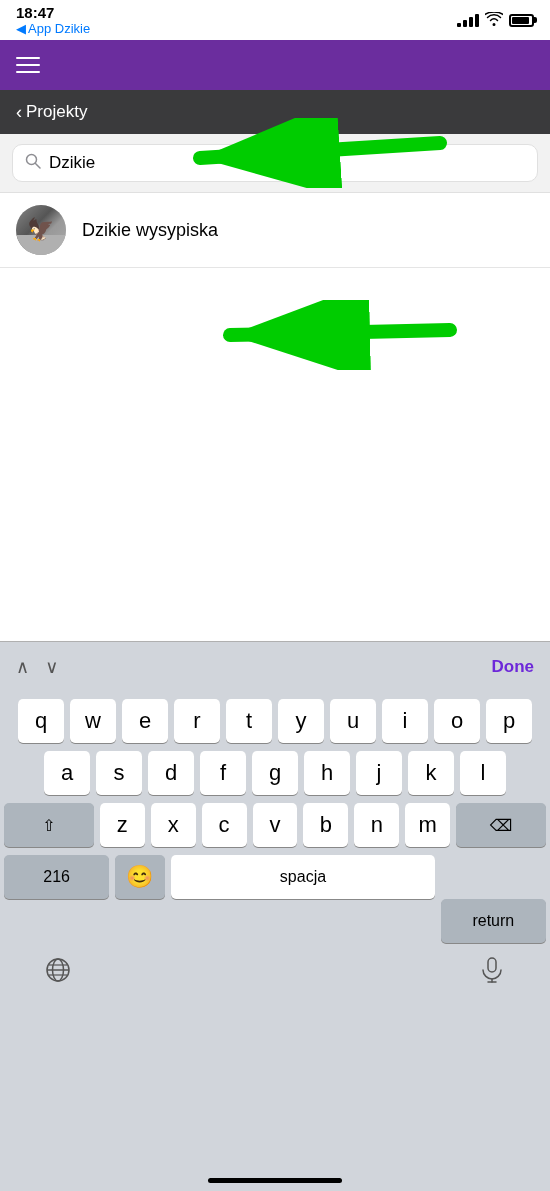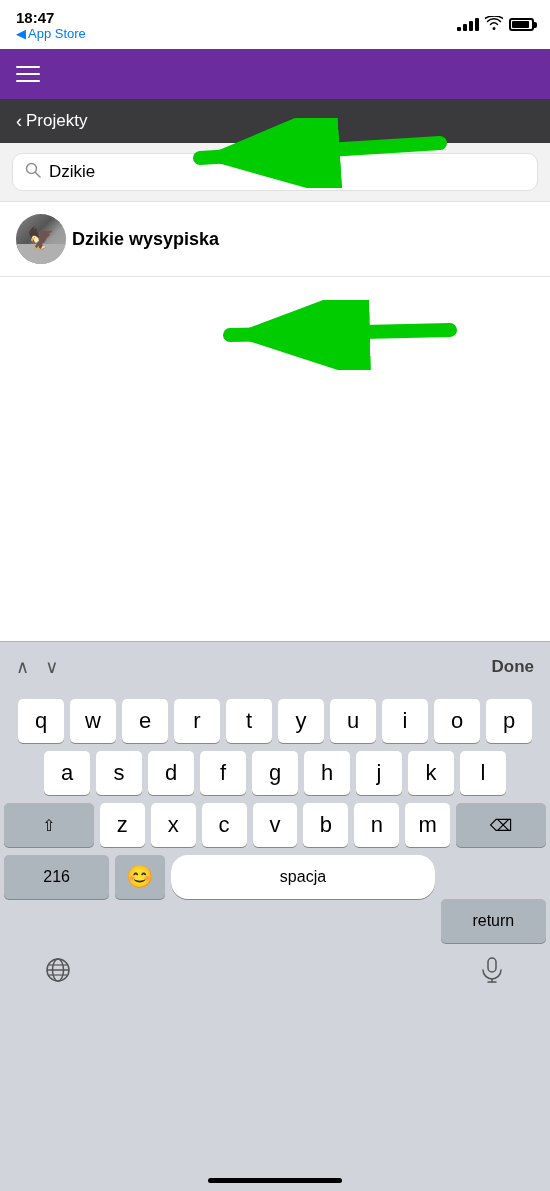--- a/index.html
+++ b/index.html
@@ -8,21 +8,21 @@
       width: 550px;
       height: 1191px;
       font-family: -apple-system, 'Helvetica Neue', Arial, sans-serif;
       background: #fff;
       overflow: hidden;
       position: relative;
     }
 
     
     .status-bar {
-      height: 49px;
+      height: 40px;
       background: #fff;
       display: flex;
       align-items: center;
       justify-content: space-between;
       padding: 12px 16px;
     }
     .status-left {
       display: flex;
       flex-direction: column;
       align-items: flex-start;
@@ -162,24 +162,23 @@
     }
 
     
     .results-list {
       background: #fff;
     }
     .result-item {
       display: flex;
       align-items: center;
       padding: 12px 16px;
-      gap: 6px;
+      gap: 16px;
       border-bottom: 1px solid #e5e5e5;
       cursor: pointer;
-      font-weight: bold;
     }
     .result-avatar {
       width: 50px;
       height: 50px;
       border-radius: 50%;
       overflow: hidden;
       flex-shrink: 0;
       background: #c8c8c8;
     }
     .avatar-img-placeholder {
@@ -233,21 +232,21 @@
       align-items: center;
     }
     .kb-arrow-btn {
       font-size: 18px;
       color: #555;
       cursor: pointer;
       font-weight: 300;
     }
     .kb-done-btn {
       font-size: 17px;
-      color: #404040;
+      color: #6d28d9;
       font-weight: 600;
       cursor: pointer;
     }
 
     
     .keyboard {
       position: absolute;
       top: 691px;
       left: 0;
       right: 0;
@@ -286,21 +285,20 @@
     }
     .kb-key.wide {
       flex: 2;
       max-width: none;
       font-size: 16px;
     }
     .kb-key.space {
       flex: 5;
       max-width: none;
       font-size: 16px;
-      border-radius: 17px;
     }
     .kb-key.return-key {
       flex: 2;
       max-width: none;
       font-size: 16px;
       margin-top: 44px;
     }
 
     
     .home-indicator {
@@ -321,21 +319,21 @@
     }
   </style>
 </head>
 <body>
 
 <div class="status-bar">
   <div class="status-left">
     <span class="status-time">18:47</span>
     <div class="status-back-store">
       <span>◀</span>
-      <span>App Store</span>
+      <span>App Dzikie</span>
     </div>
   </div>
   <div class="status-right">
     <div class="signal-bars">
       <div class="signal-bar" style="height:4px"></div>
       <div class="signal-bar" style="height:7px"></div>
       <div class="signal-bar" style="height:10px"></div>
       <div class="signal-bar" style="height:13px"></div>
     </div>
     <span class="wifi-icon">

